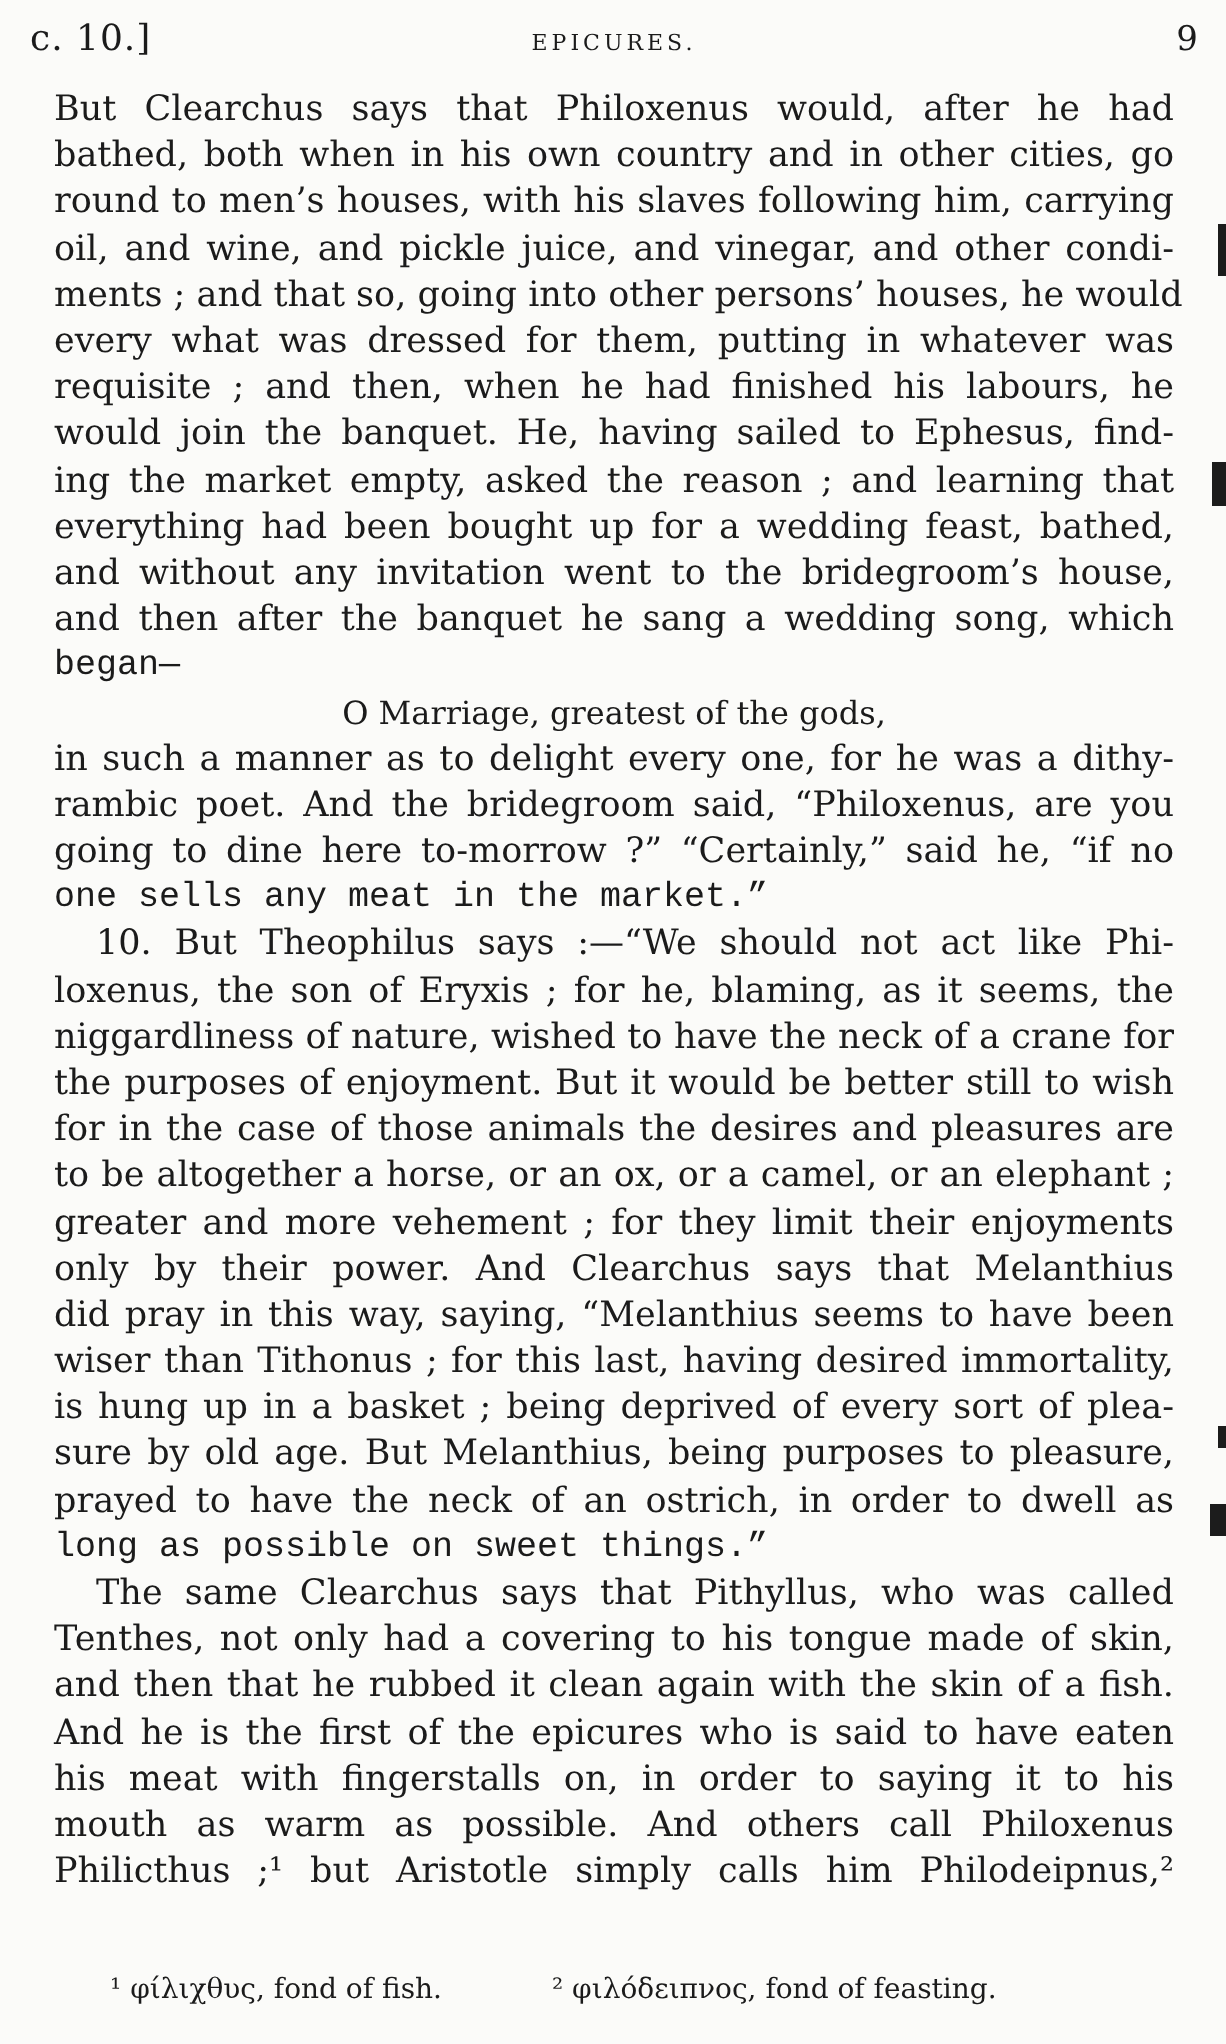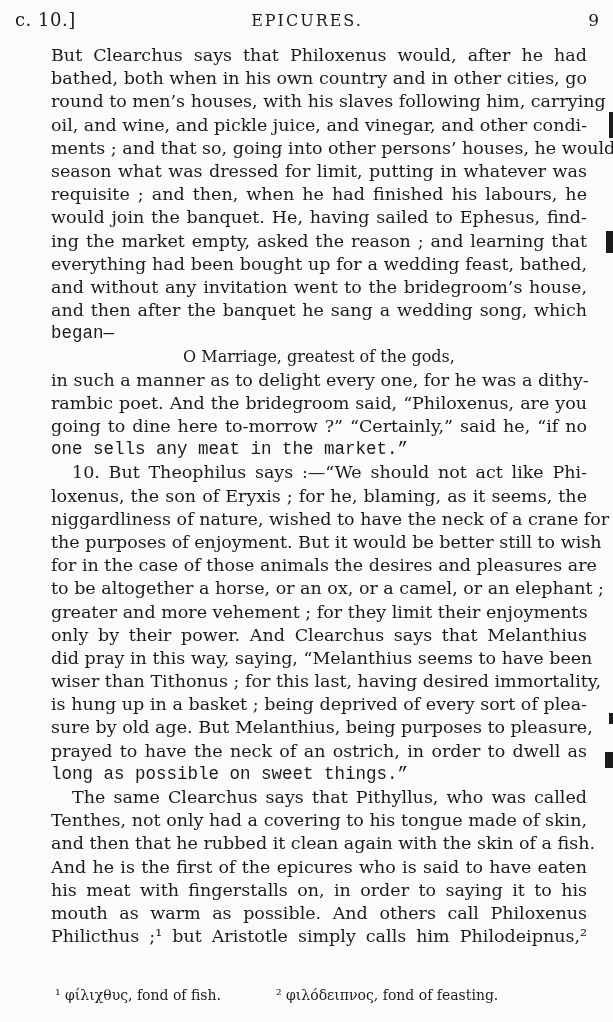--- a/index.html
+++ b/index.html
@@ -23,42 +23,41 @@
     align-items: baseline;
     padding: 9px 14px 0 15px;
   }
   .head-left {
     justify-self: start;
     font-size: 18px;
     letter-spacing: 0.5px;
   }
   .head-center {
     justify-self: center;
-    font-size: 16px;
+    font-size: 11px;
     letter-spacing: 2px;
     font-weight: 500;
   }
   .head-right {
     justify-self: end;
     font-size: 17px;
   }
   .textblock {
     position: absolute;
     left: 27px;
     top: 44px;
     width: 560px;
     font-size: 17.5px;
     line-height: 23.2px;
   }
   .line {
     height: 23.2px;
     text-align: justify;
     text-align-last: justify;
     white-space: nowrap;
-    margin-left: 24px;
   }
   .line.last {
     text-align: left;
     text-align-last: left;
     font-family: Liberation Mono, monospace;
   }
   .line.center {
     text-align: right;
     text-align-last: center;
     font-size: 16px;
@@ -96,21 +95,21 @@
     <span class="head-center">EPICURES.</span>
     <span class="head-right">9</span>
   </div>
 
   <div class="textblock">
     <div class="line">But Clearchus says that Philoxenus would, after he had</div>
     <div class="line">bathed, both when in his own country and in other cities, go</div>
     <div class="line">round to men’s houses, with his slaves following him, carrying</div>
     <div class="line">oil, and wine, and pickle juice, and vinegar, and other condi-</div>
     <div class="line">ments ; and that so, going into other persons’ houses, he would</div>
-    <div class="line">season what was dressed for limit, putting in whatever was</div>
+    <div class="line">every what was dressed for them, putting in whatever was</div>
     <div class="line">requisite ; and then, when he had finished his labours, he</div>
     <div class="line">would join the banquet. He, having sailed to Ephesus, find-</div>
     <div class="line">ing the market empty, asked the reason ; and learning that</div>
     <div class="line">everything had been bought up for a wedding feast, bathed,</div>
     <div class="line">and without any invitation went to the bridegroom’s house,</div>
     <div class="line">and then after the banquet he sang a wedding song, which</div>
     <div class="line last">began—</div>
     <div class="line center">O Marriage, greatest of the gods,</div>
     <div class="line">in such a manner as to delight every one, for he was a dithy-</div>
     <div class="line">rambic poet. And the bridegroom said, “Philoxenus, are you</div>

